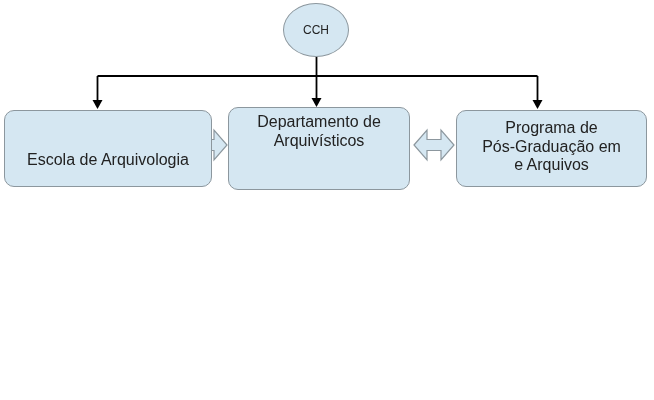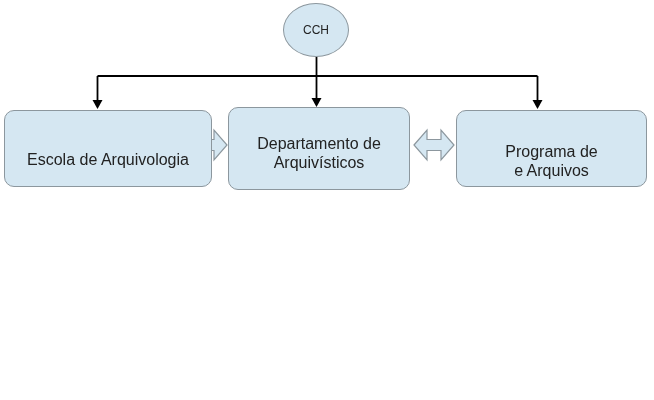--- a/index.html
+++ b/index.html
@@ -52,22 +52,22 @@
     text-align: center;
     font-size: 16px;
     line-height: 18.5px;
     white-space: nowrap;
   }
   .box .label span { display: block; }
   #box-escola       { left: 4px;   top: 110px; width: 208px; height: 77px; }
   #box-departamento { left: 228px; top: 107px; width: 182px; height: 83px; }
   #box-programa     { left: 456px; top: 110px; width: 191px; height: 77px; }
   #box-escola .label       { top: 40px; }
-  #box-departamento .label { top: 27px; }
-  #box-programa .label     { top: 8px; height: 61px; overflow: hidden; margin-top: 24px; }
+  #box-departamento .label { top: 5px; }
+  #box-programa .label     { top: 8px; height: 61px; overflow: hidden; }
 </style>
 </head>
 <body>
 
 <div class="canvas">
 
   <svg class="connector-layer" viewBox="0 0 654 400" xmlns="http://www.w3.org/2000/svg">
 
     <line x1="316.5" y1="57" x2="316.5" y2="98"></line>
 
@@ -97,17 +97,18 @@
   <div class="node box" id="box-departamento">
     <div class="label">
       <span>Departamento de</span>
       <span>Arquivísticos</span>
     </div>
   </div>
 
   <div class="node box" id="box-programa">
     <div class="label">
       <span>Programa de</span>
+      <span>Pós-Graduação em</span>
       <span>e Arquivos</span>
     </div>
   </div>
 
 </div>
 
 </body></html>

